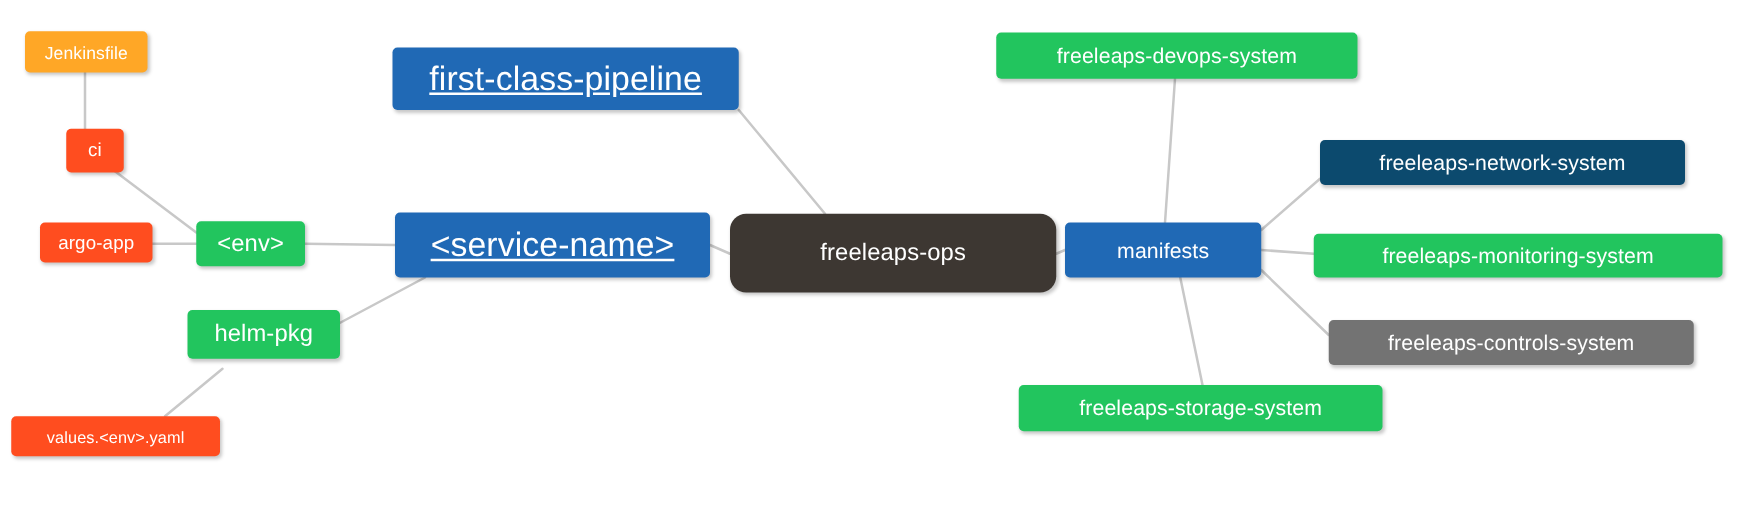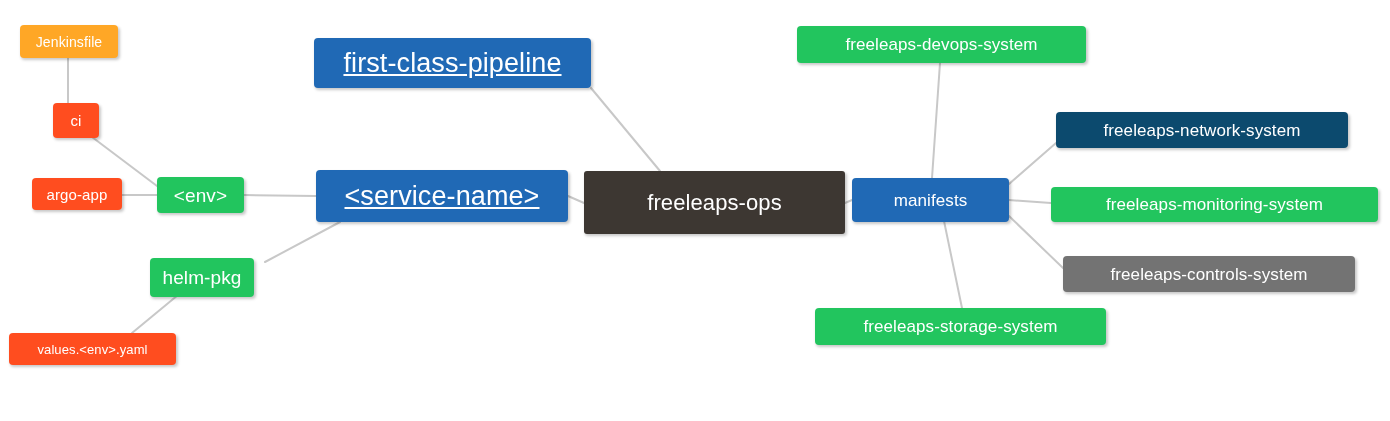--- a/index.html
+++ b/index.html
@@ -34,22 +34,22 @@
     box-sizing: border-box;
     border-radius: 4px;
     color: #ffffff;
     white-space: nowrap;
     box-shadow: 1.5px 2px 3px rgba(0,0,0,0.22);
     letter-spacing: 0.1px;
     line-height: 1;
   }
   .node-root {
     background: #3d3732;
-    font-size: 22px;
-    border-radius: 3px;
+    font-size: 19px;
+    border-radius: 13px;
   }
   .node-l1-blue {
     background: #2069b5;
   }
   .node-l1-blue.big {
     font-size: 27px;
     text-decoration: underline;
   }
   .node-l1-blue.mid {
     font-size: 17px;
@@ -96,21 +96,21 @@
       <line x1="1009" y1="200" x2="1051" y2="203" stroke="#c8c8c8" stroke-width="2" stroke-linecap="round"></line>
       <line x1="1009" y1="216" x2="1063" y2="268" stroke="#c8c8c8" stroke-width="2" stroke-linecap="round"></line>
       <line x1="944" y1="221" x2="962" y2="308" stroke="#c8c8c8" stroke-width="2" stroke-linecap="round"></line>
     </svg>
   <div id="node-layer">
       <div class="node node-root" style="left: 584px; top: 171px; width: 261px; height: 63px; background: rgb(61, 55, 50);">freeleaps-ops</div>
       <div class="node node-l1-blue big" style="left: 316px; top: 170px; width: 252px; height: 52px; background: rgb(32, 105, 181);">&lt;service-name&gt;</div>
       <div class="node node-l1-blue mid" style="left: 852px; top: 178px; width: 157px; height: 44px; background: rgb(32, 105, 181);">manifests</div>
       <div class="node node-l1-blue big" style="left: 314px; top: 38px; width: 277px; height: 50px; background: rgb(32, 105, 181);">first-class-pipeline</div>
       <div class="node node-green sm" style="left: 157px; top: 177px; width: 87px; height: 36px; background: rgb(34, 197, 94);">&lt;env&gt;</div>
-      <div class="node node-green sm" style="left: 150px; top: 258px; width: 104px; height: 39px; background: rgb(34, 197, 94);">helm-pkg</div>
+      <div class="node node-green sm" style="left: 150px; top: 248px; width: 122px; height: 39px; background: rgb(34, 197, 94);">helm-pkg</div>
       <div class="node node-red sm" style="left: 53px; top: 103px; width: 46px; height: 35px; background: rgb(255, 77, 31);">ci</div>
       <div class="node node-red sm" style="left: 32px; top: 178px; width: 90px; height: 32px; background: rgb(255, 77, 31);">argo-app</div>
       <div class="node node-orange" style="left: 20px; top: 25px; width: 98px; height: 33px; background: rgb(255, 167, 38);">Jenkinsfile</div>
       <div class="node node-red xs" style="left: 9px; top: 333px; width: 167px; height: 32px; background: rgb(255, 77, 31);">values.&lt;env&gt;.yaml</div>
       <div class="node node-green xs" style="left: 797px; top: 26px; width: 289px; height: 37px; background: rgb(34, 197, 94);">freeleaps-devops-system</div>
       <div class="node node-green xs" style="left: 1056px; top: 112px; width: 292px; height: 36px; background: #0c4a6e;">freeleaps-network-system</div>
       <div class="node node-green xs" style="left: 1051px; top: 187px; width: 327px; height: 35px; background: rgb(34, 197, 94);">freeleaps-monitoring-system</div>
       <div class="node node-green xs" style="left: 1063px; top: 256px; width: 292px; height: 36px; background: #737373;">freeleaps-controls-system</div>
       <div class="node node-green xs" style="left: 815px; top: 308px; width: 291px; height: 37px; background: rgb(34, 197, 94);">freeleaps-storage-system</div>
     </div>

